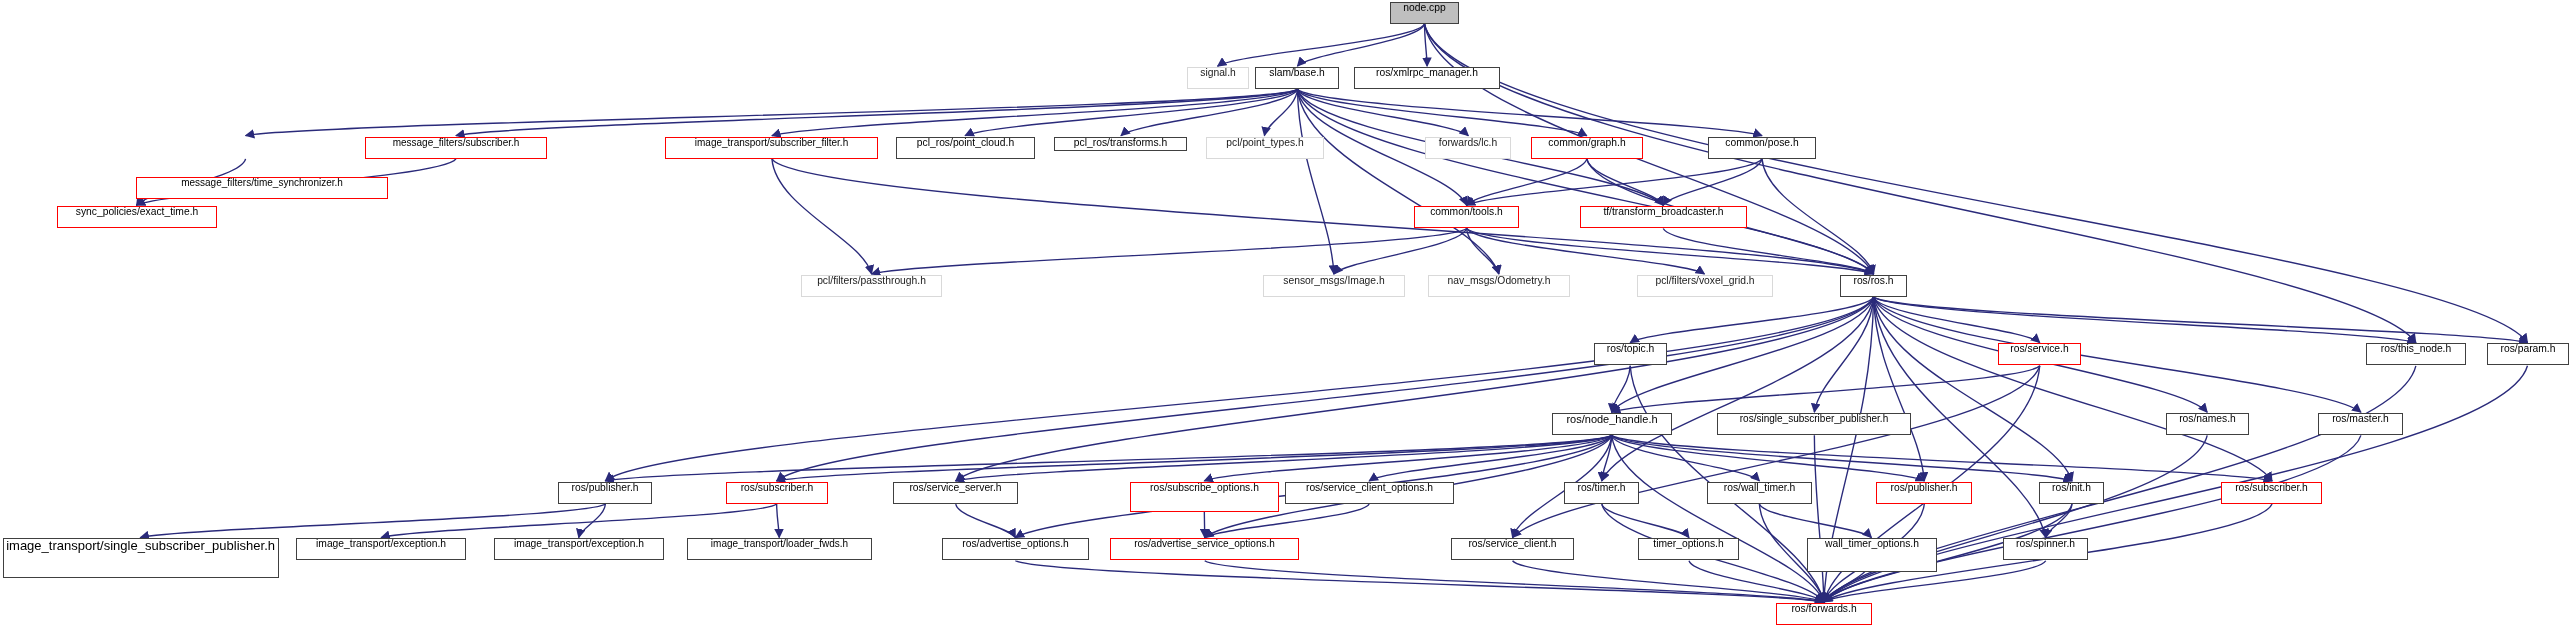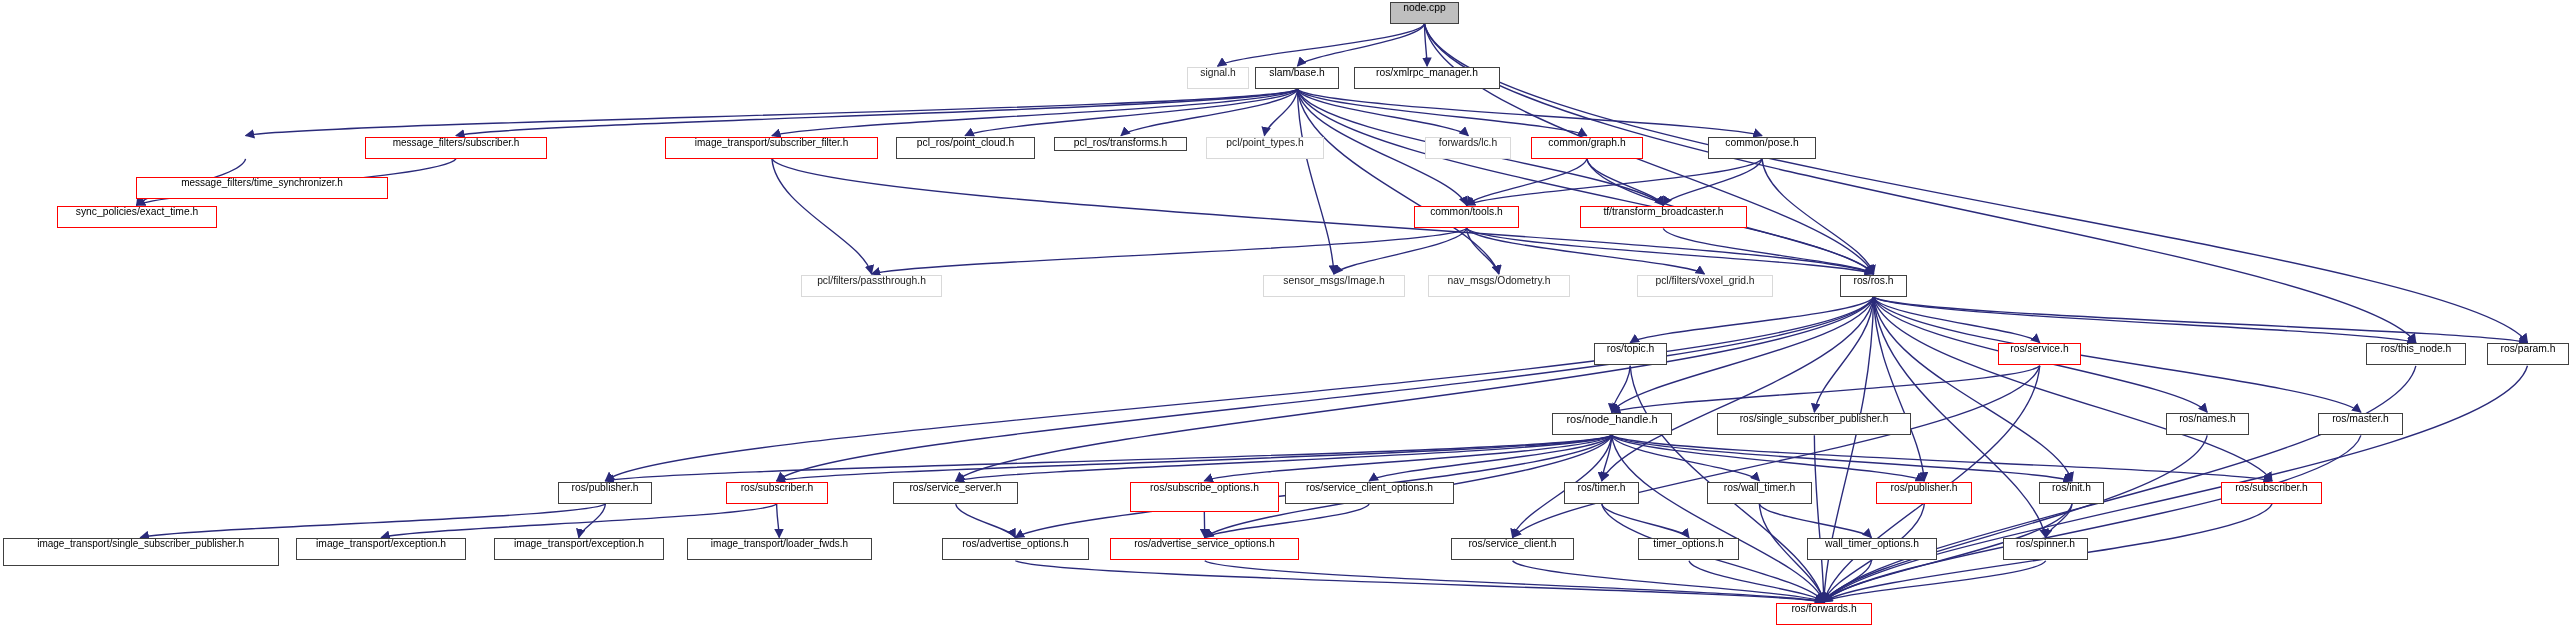--- a/index.html
+++ b/index.html
@@ -238,21 +238,21 @@
       </div>
       <div class="node n-red" style="left: 1876px; top: 482px; width: 96px; height: 22px; font-size: 10.3px;">
         <span>ros/publisher.h</span>
       </div>
       <div class="node n-solid" style="left: 2039px; top: 482px; width: 65px; height: 22px; font-size: 10.3px;">
         <span>ros/init.h</span>
       </div>
       <div class="node n-red" style="left: 2221px; top: 482px; width: 101px; height: 22px; font-size: 10.3px;">
         <span>ros/subscriber.h</span>
       </div>
-      <div class="node n-solid" style="left: 2.6px; top: 538px; width: 276px; height: 28px; font-size: 10px;">
+      <div class="node n-solid" style="left: 2.6px; top: 538px; width: 276px; height: 40px; font-size: 13px;">
         <span>image_transport/single_subscriber_publisher.h</span>
       </div>
       <div class="node n-solid" style="left: 296px; top: 538px; width: 170px; height: 22px; font-size: 10.3px;">
         <span>image_transport/exception.h</span>
       </div>
       <div class="node n-solid" style="left: 494px; top: 538px; width: 170px; height: 22px; font-size: 10.3px;">
         <span>image_transport/exception.h</span>
       </div>
       <div class="node n-solid" style="left: 687px; top: 538px; width: 185px; height: 22px; font-size: 10px;">
         <span>image_transport/loader_fwds.h</span>
@@ -262,21 +262,21 @@
       </div>
       <div class="node n-red" style="left: 1110px; top: 538px; width: 189px; height: 22px; font-size: 10px;">
         <span>ros/advertise_service_options.h</span>
       </div>
       <div class="node n-solid" style="left: 1451px; top: 538px; width: 123px; height: 22px; font-size: 10.3px;">
         <span>ros/service_client.h</span>
       </div>
       <div class="node n-solid" style="left: 1638px; top: 538px; width: 101px; height: 22px; font-size: 10.3px;">
         <span>timer_options.h</span>
       </div>
-      <div class="node n-solid" style="left: 1807px; top: 538px; width: 130px; height: 22px; font-size: 10.3px;">
+      <div class="node n-solid" style="left: 1807px; top: 538px; width: 130px; height: 34px; font-size: 10.3px;">
         <span>wall_timer_options.h</span>
       </div>
       <div class="node n-solid" style="left: 2003px; top: 538px; width: 85px; height: 22px; font-size: 10.3px;">
         <span>ros/spinner.h</span>
       </div>
       <div class="node n-red" style="left: 1776px; top: 603px; width: 96px; height: 22px; font-size: 10.3px;">
         <span>ros/forwards.h</span>
       </div>
     </div>
 </div>

